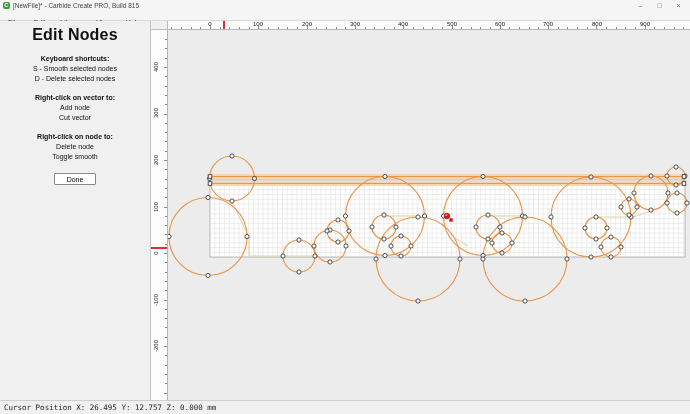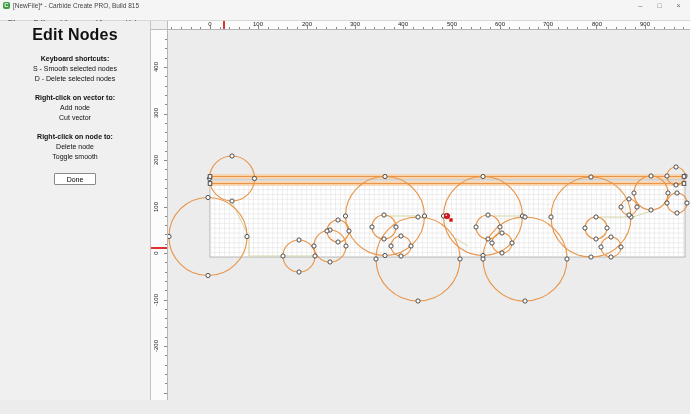--- a/index.html
+++ b/index.html
@@ -433,14 +433,17 @@
         <rect x="208.2" y="174.7" width="3.6" height="3.6" fill="#ffffff" stroke="#3c3c3c" stroke-width="0.9"></rect>
         <rect x="682.2" y="174.7" width="3.6" height="3.6" fill="#ffffff" stroke="#3c3c3c" stroke-width="0.9"></rect>
         <rect x="208.2" y="181.7" width="3.6" height="3.6" fill="#ffffff" stroke="#3c3c3c" stroke-width="0.9"></rect>
         <rect x="682.2" y="181.7" width="3.6" height="3.6" fill="#ffffff" stroke="#3c3c3c" stroke-width="0.9"></rect>
         <circle cx="447" cy="216" r="2.8" fill="#e01010" stroke="#990000" stroke-width="0.5"></circle>
         <circle cx="446.3" cy="215.3" r="0.8" fill="#ffffff"></circle>
         <rect x="449.3" y="218.3" width="3.4" height="3.4" fill="#e01010"></rect>
       </svg>
   </div>
 
+  <div class="statusbar">
+    <span>Cursor Position X: 26.495 Y: 12.757 Z: 0.000 mm</span>
+  </div>
 
 </div>
 
 </body></html>

